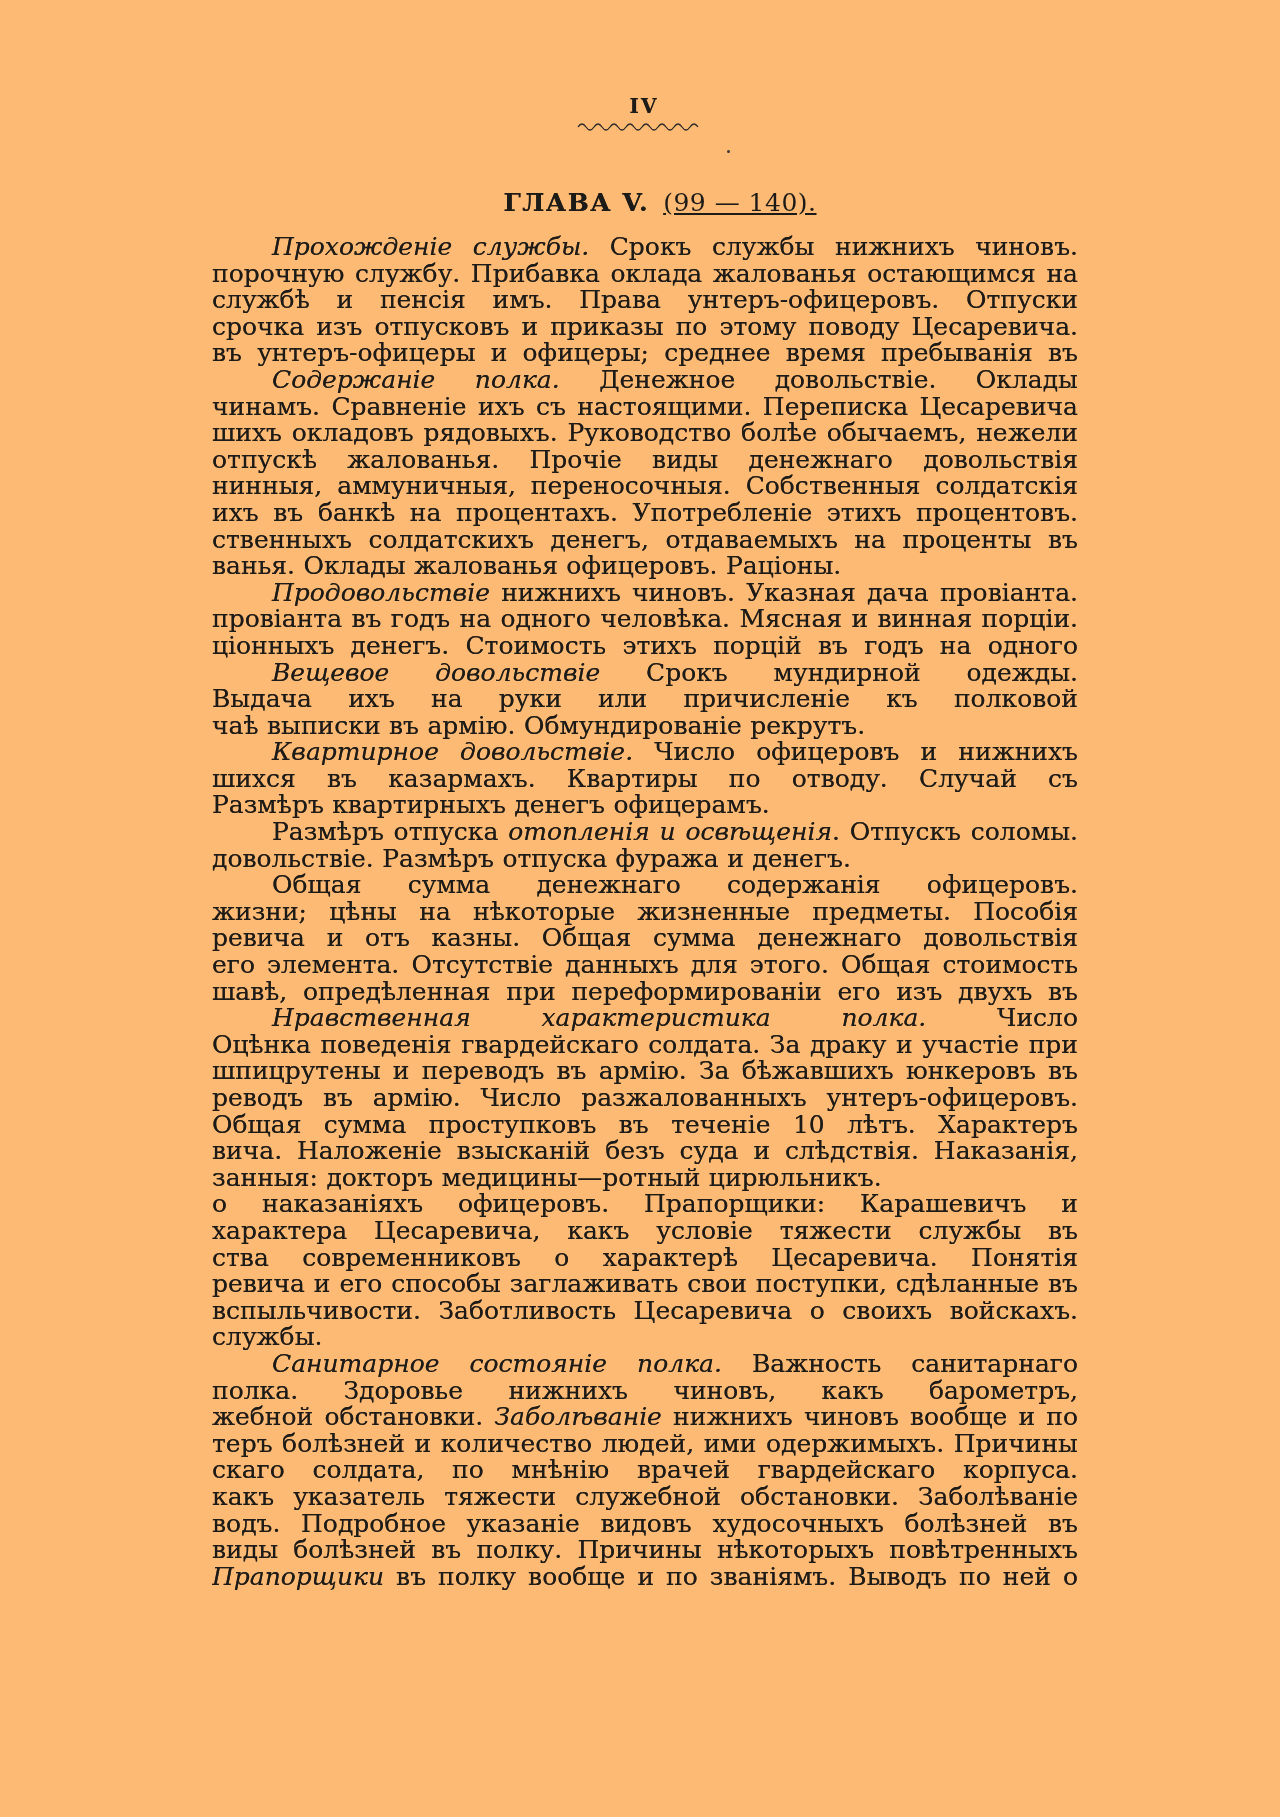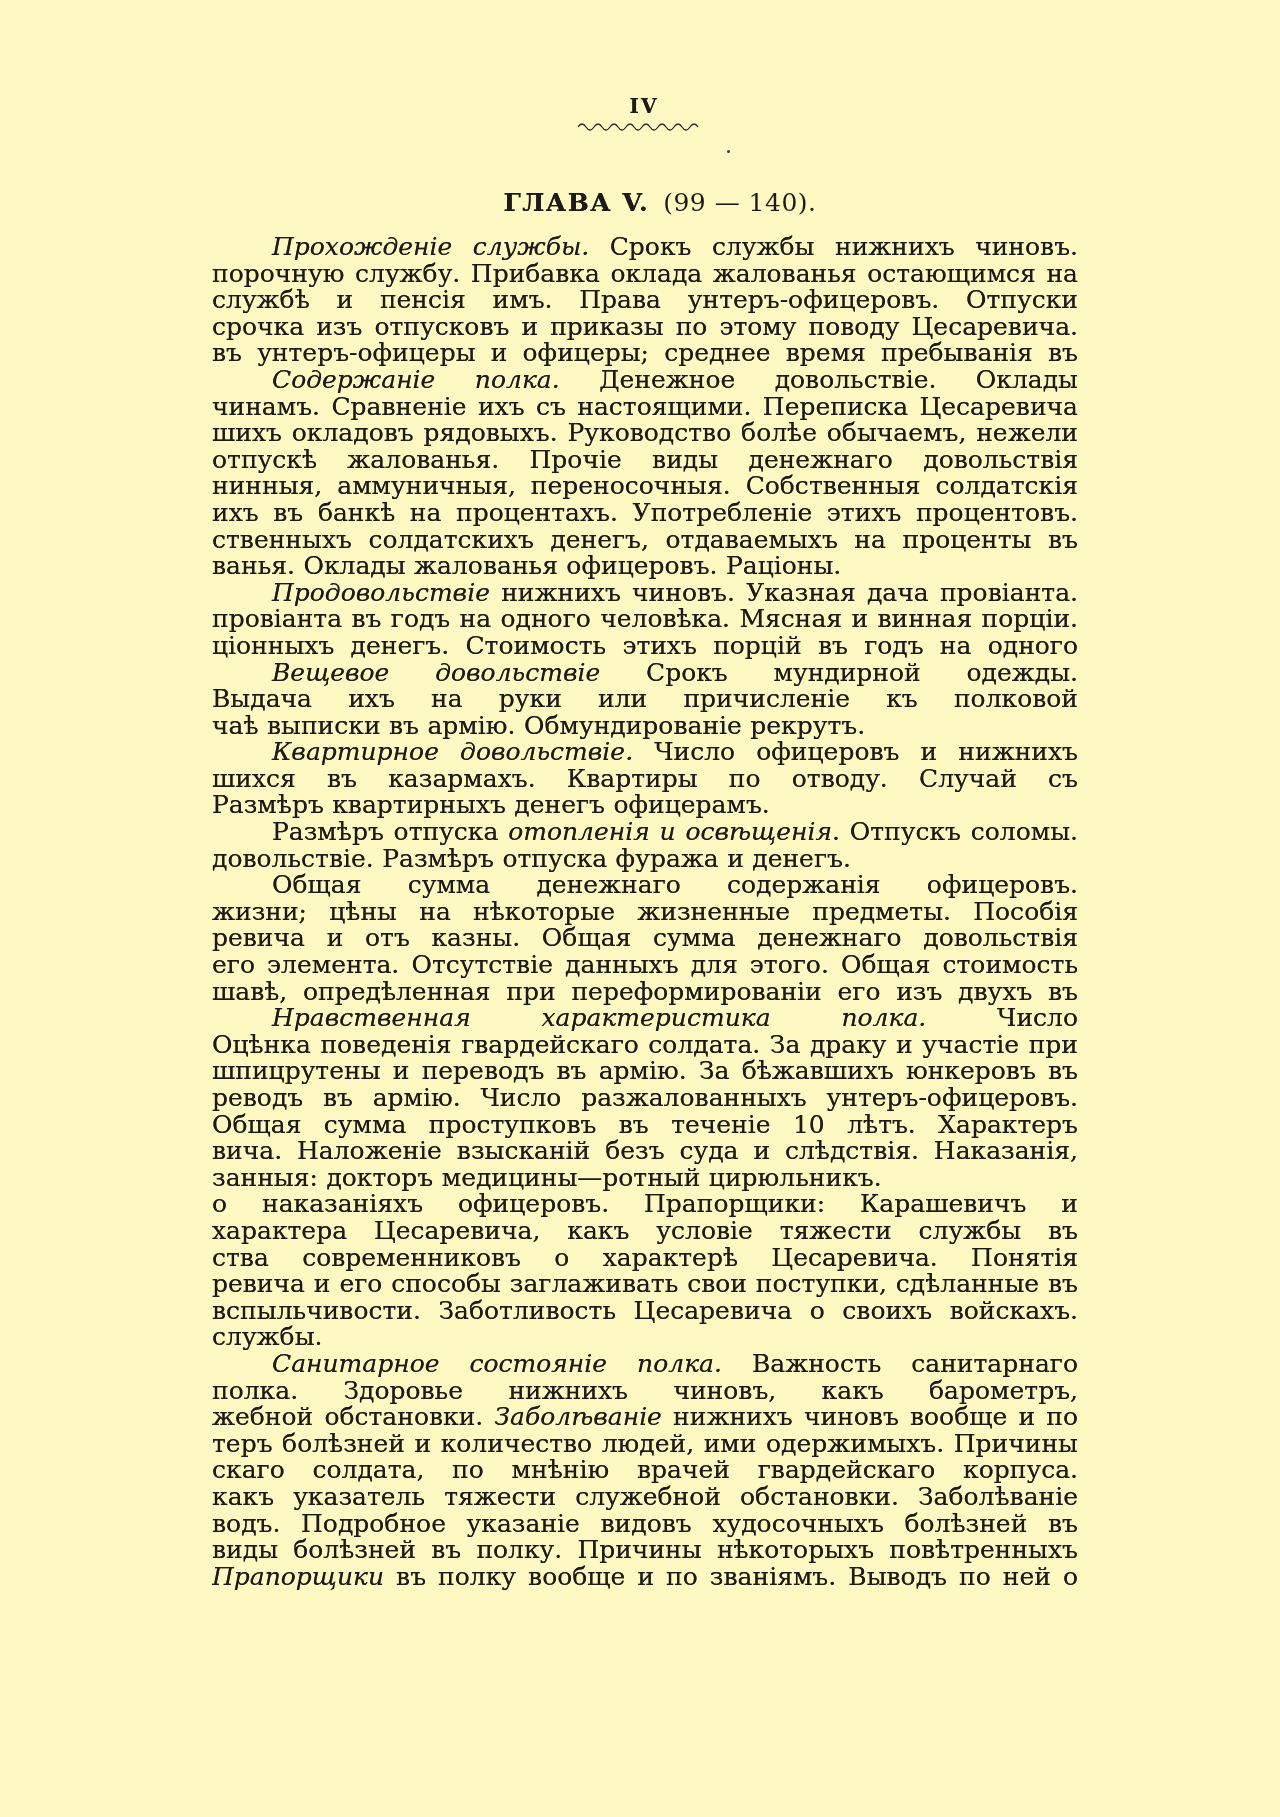--- a/index.html
+++ b/index.html
@@ -1,38 +1,38 @@
 <!DOCTYPE html>
 <html><head>
 <meta charset="utf-8">
 <style>
   html,body{margin:0;padding:0;}
   body{background:#e8e8e6;}
   .page{
     position:relative;
     width:1280px;height:1817px;
-    background:#fef9c3;
+    background:#fdba74;
     overflow:hidden;
     font-family:"DejaVu Serif", serif;
     color:#1d1b18;
   }
   .folio{
     position:absolute;left:8px;right:0;top:94px;
     text-align:center;
     font-size:20px;font-weight:700;letter-spacing:2px;
     text-shadow:0 0 .5px rgba(0,0,0,.65);
   }
   .wave{position:absolute;left:576px;top:121px;}
   .speck{position:absolute;left:727px;top:150px;width:3px;height:3px;border-radius:50%;background:#3a3a38;}
   .chapter{
     position:absolute;left:40px;right:0;top:188px;margin:0;
     text-align:center;font-size:25px;font-weight:400;
   }
   .chapter .title{font-weight:700;letter-spacing:1.5px;text-shadow:0 0 .6px rgba(0,0,0,.8);}
-  .chapter .pages{margin-left:14px;letter-spacing:.5px;}
+  .chapter .pages{margin-left:14px;letter-spacing:.5px;text-decoration:underline;}
   .textblock{
     position:absolute;left:212px;top:234px;width:866px;
     font-size:25px;
     text-shadow:0 0 .5px rgba(20,18,15,.75);
   }
   .line{
     height:26.6px;line-height:26.6px;
     text-align:justify;
     text-align-last:justify;
     overflow:hidden;

